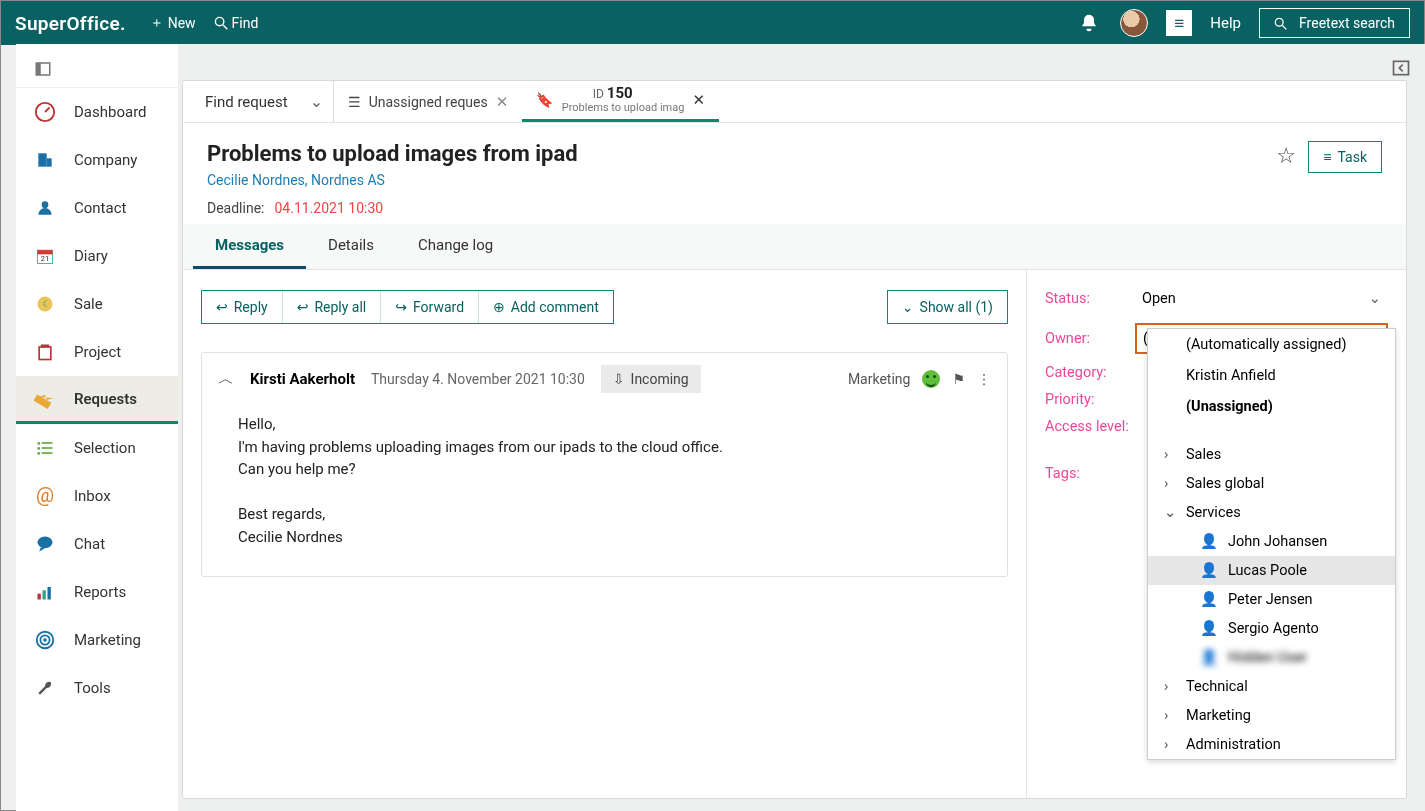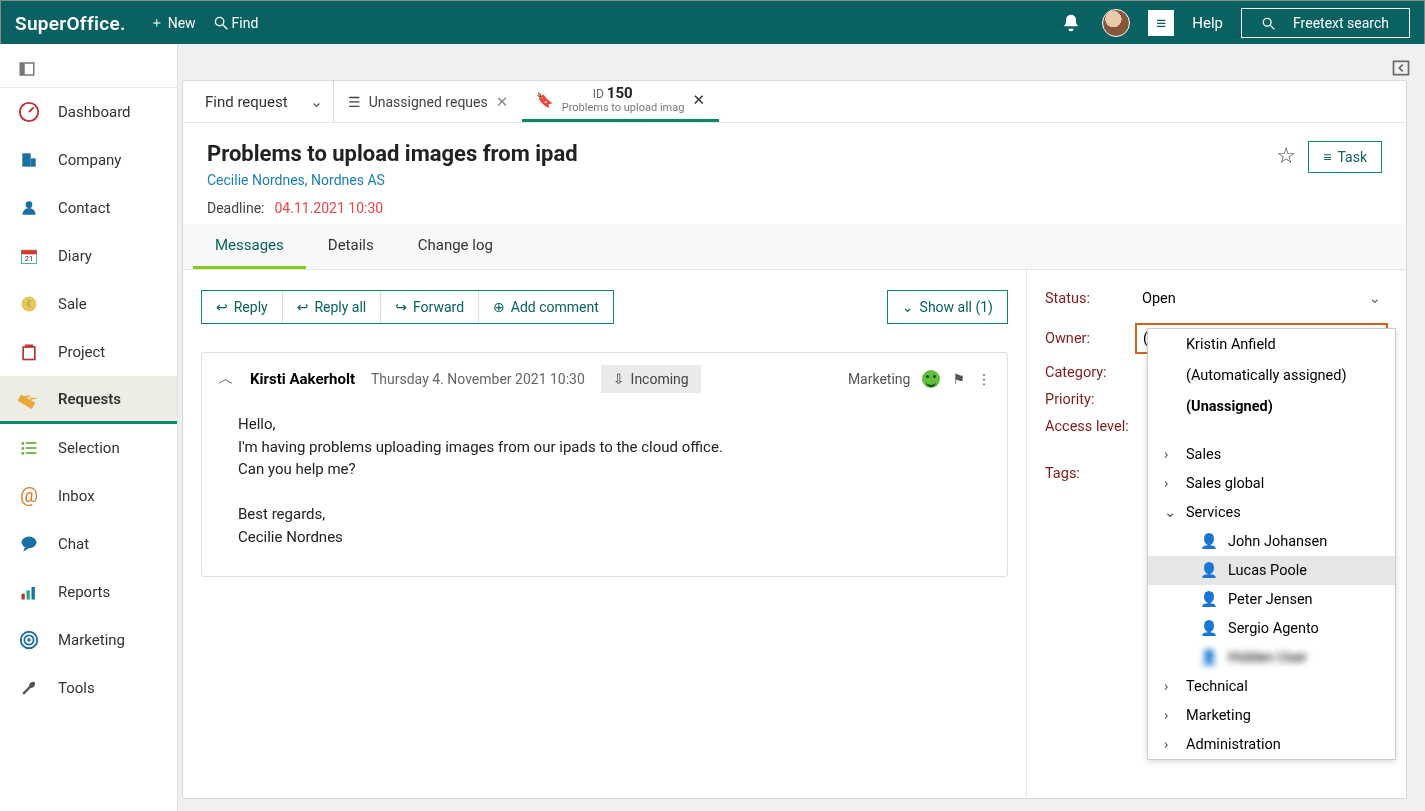--- a/index.html
+++ b/index.html
@@ -10,24 +10,24 @@
 .topbar-left { display: flex; align-items: center; gap: 24px; }
 .logo { font-size: 19px; font-weight: 600; letter-spacing: 0.3px; }
 .logo::after { content: "."; }
 .top-actions { display: flex; gap: 18px; font-size: 14px; }
 .top-action { display: flex; align-items: center; gap: 4px; cursor: pointer; }
 .topbar-right { display: flex; align-items: center; gap: 18px; }
 .avatar { width: 28px; height: 28px; border-radius: 50%; background: radial-gradient(circle at 40% 35%, #e9c9a7 0 35%, #88563a 36%); border: 1px solid #fff; }
 .iconbtn { width: 26px; height: 26px; display: flex; align-items: center; justify-content: center; cursor: pointer; }
 .menu-square { background: #fff; color: #0a6161; width: 26px; height: 26px; display: flex; align-items: center; justify-content: center; font-size: 17px; }
 .help { font-size: 15px; cursor: pointer; }
-.freetext { border: 1px solid #fff; padding: 6px 20px; font-size: 14px; display: flex; align-items: center; gap: 18px; cursor: pointer; }
-
-
-.leftnav { position: absolute; top: 44px; left: 0; width: 178px; height: calc(811px - 44px); background: #fff; border-right: 1px solid #e0e0e0; padding-top: 6px; }
+.freetext { border: 1px solid #fff; padding: 6px 14px; font-size: 14px; display: flex; align-items: center; gap: 12px; cursor: pointer; }
+
+
+.leftnav { position: absolute; top: 44px; left: 16px; width: 178px; height: calc(811px - 44px); background: #fff; border-right: 1px solid #e0e0e0; padding-top: 6px; }
 .nav-collapse { height: 38px; display: flex; align-items: center; padding-left: 18px; border-bottom: 1px solid #eee; }
 .nav-item { height: 48px; display: flex; align-items: center; padding-left: 18px; gap: 18px; font-size: 15px; color: #333; cursor: pointer; }
 .nav-item.active { background: #edede5; font-weight: 600; border-bottom: 3px solid #0a8a6a; }
 .nav-icon { width: 22px; height: 22px; display: inline-flex; align-items: center; justify-content: center; font-size: 18px; }
 
 
 .main { position: absolute; top: 44px; left: 178px; right: 0; bottom: 0; background: #eef0f0; padding: 12px 8px 8px 0; }
 .collapse-right { position: absolute; top: 14px; right: 14px; color: #555; cursor: pointer; }
 .card { background: #fff; border: 1px solid #d9d9d9; border-radius: 2px; margin: 24px 10px 4px 4px; height: calc(100% - 28px); display: flex; flex-direction: column; }
 
@@ -45,21 +45,21 @@
 .header { padding: 18px 24px 8px 24px; position: relative; }
 .title { font-size: 22px; font-weight: 700; color: #222; }
 .meta-line { font-size: 14px; color: #1c7eb5; margin-top: 6px; }
 .deadline { font-size: 14px; color: #444; margin-top: 12px; }
 .deadline .dv { color: #ef4444; margin-left: 10px; }
 .star { position: absolute; right: 110px; top: 20px; font-size: 22px; color: #444; cursor: pointer; }
 .taskbtn { position: absolute; right: 24px; top: 18px; border: 1px solid #0a8a6a; color: #0a6161; padding: 7px 14px; font-size: 14px; display: flex; align-items: center; gap: 6px; cursor: pointer; }
 
 .subtabs { display: flex; border-bottom: 1px solid #e5e5e5; background: #f7f8f8; padding-left: 10px; }
 .subtab { padding: 12px 22px; font-size: 15px; color: #333; cursor: pointer; }
-.subtab.active { border-bottom: 3px solid #84cc16; color: #0a6161; font-weight: 400; }
+.subtab.active { border-bottom: 3px solid #0c4a6e; color: #0a6161; font-weight: 700; }
 
 .body { flex: 1; display: flex; overflow: hidden; }
 .messages { flex: 1; padding: 20px 18px; overflow: auto; }
 .actionbar { display: flex; align-items: center; justify-content: space-between; margin-bottom: 28px; }
 .actiongroup { border: 1px solid #0a8a6a; display: flex; }
 .actbtn { color: #0a6161; font-size: 14px; padding: 8px 14px; display: flex; align-items: center; gap: 6px; cursor: pointer; border-right: 1px solid #cfe3dd; }
 .actbtn:last-child { border-right: none; }
 .showall { border: 1px solid #0a8a6a; color: #0a6161; font-size: 14px; padding: 8px 14px; display: flex; align-items: center; gap: 6px; cursor: pointer; }
 
 .msg { border: 1px solid #e0e0e0; border-radius: 3px; }
@@ -70,21 +70,21 @@
 .incoming { background: #eaeaea; color: #444; padding: 6px 12px; font-size: 14px; display: flex; align-items: center; gap: 6px; }
 .msgright { margin-left: auto; display: flex; align-items: center; gap: 12px; color: #555; font-size: 14px; }
 .smiley { width: 18px; height: 18px; background: #5fbf3c; border-radius: 50%; position: relative; }
 .smiley::before { content: ""; position: absolute; left: 4px; top: 5px; width: 3px; height: 3px; background: #104617; border-radius: 50%; box-shadow: 7px 0 0 #104617; }
 .smiley::after { content: ""; position: absolute; left: 4px; top: 10px; width: 10px; height: 5px; border-bottom: 2px solid #104617; border-radius: 0 0 8px 8px; }
 .msgbody { padding: 8px 36px 28px 36px; font-size: 15px; color: #222; line-height: 1.5; white-space: pre-line; }
 
 
 .details { width: 380px; border-left: 1px solid #e5e5e5; padding: 14px 18px; font-size: 14.5px; position: relative; }
 .drow { display: flex; align-items: center; margin-bottom: 10px; }
-.drow label { width: 90px; color: #7f1d1d; }
+.drow label { width: 90px; color: #ec4899; }
 .dsel { flex: 1; border: 1px solid transparent; padding: 5px 6px; display: flex; justify-content: space-between; align-items: center; }
 .dsel .chev { color: #666; }
 .owner-sel { border: 2px solid #d4641c; }
 .dropdown { position: absolute; top: 58px; left: 120px; right: 10px; background: #fff; border: 1px solid #ccc; box-shadow: 0 2px 6px rgba(0,0,0,0.15); font-size: 14.5px; z-index: 5; }
 .dd-item { padding: 7px 16px 7px 38px; cursor: pointer; position: relative; }
 .dd-item.bold { font-weight: 700; }
 .dd-sep { height: 18px; }
 .dd-group { padding: 6px 16px; display: flex; align-items: center; gap: 10px; cursor: pointer; }
 .dd-group .gchev { color: #555; width: 12px; display: inline-block; }
 .dd-user { padding: 6px 16px 6px 52px; display: flex; align-items: center; gap: 10px; cursor: pointer; }
@@ -367,22 +367,22 @@
           </div>
         <div class="drow">
             <label style="width:110px">Access level:</label>
           </div>
         <div style="height:20px"></div>
         <div class="drow">
             <label>Tags:</label>
           </div>
 
         <div class="dropdown">
+          <div class="dd-item">(Automatically assigned)</div>
           <div class="dd-item">Kristin Anfield</div>
-          <div class="dd-item">(Automatically assigned)</div>
           <div class="dd-item bold">(Unassigned)</div>
           <div class="dd-sep"></div>
           <div class="dd-group">
               <span class="gchev">›</span>
               <span>Sales</span>
             </div>
           <div class="dd-group">
               <span class="gchev">›</span>
               <span>Sales global</span>
             </div>

